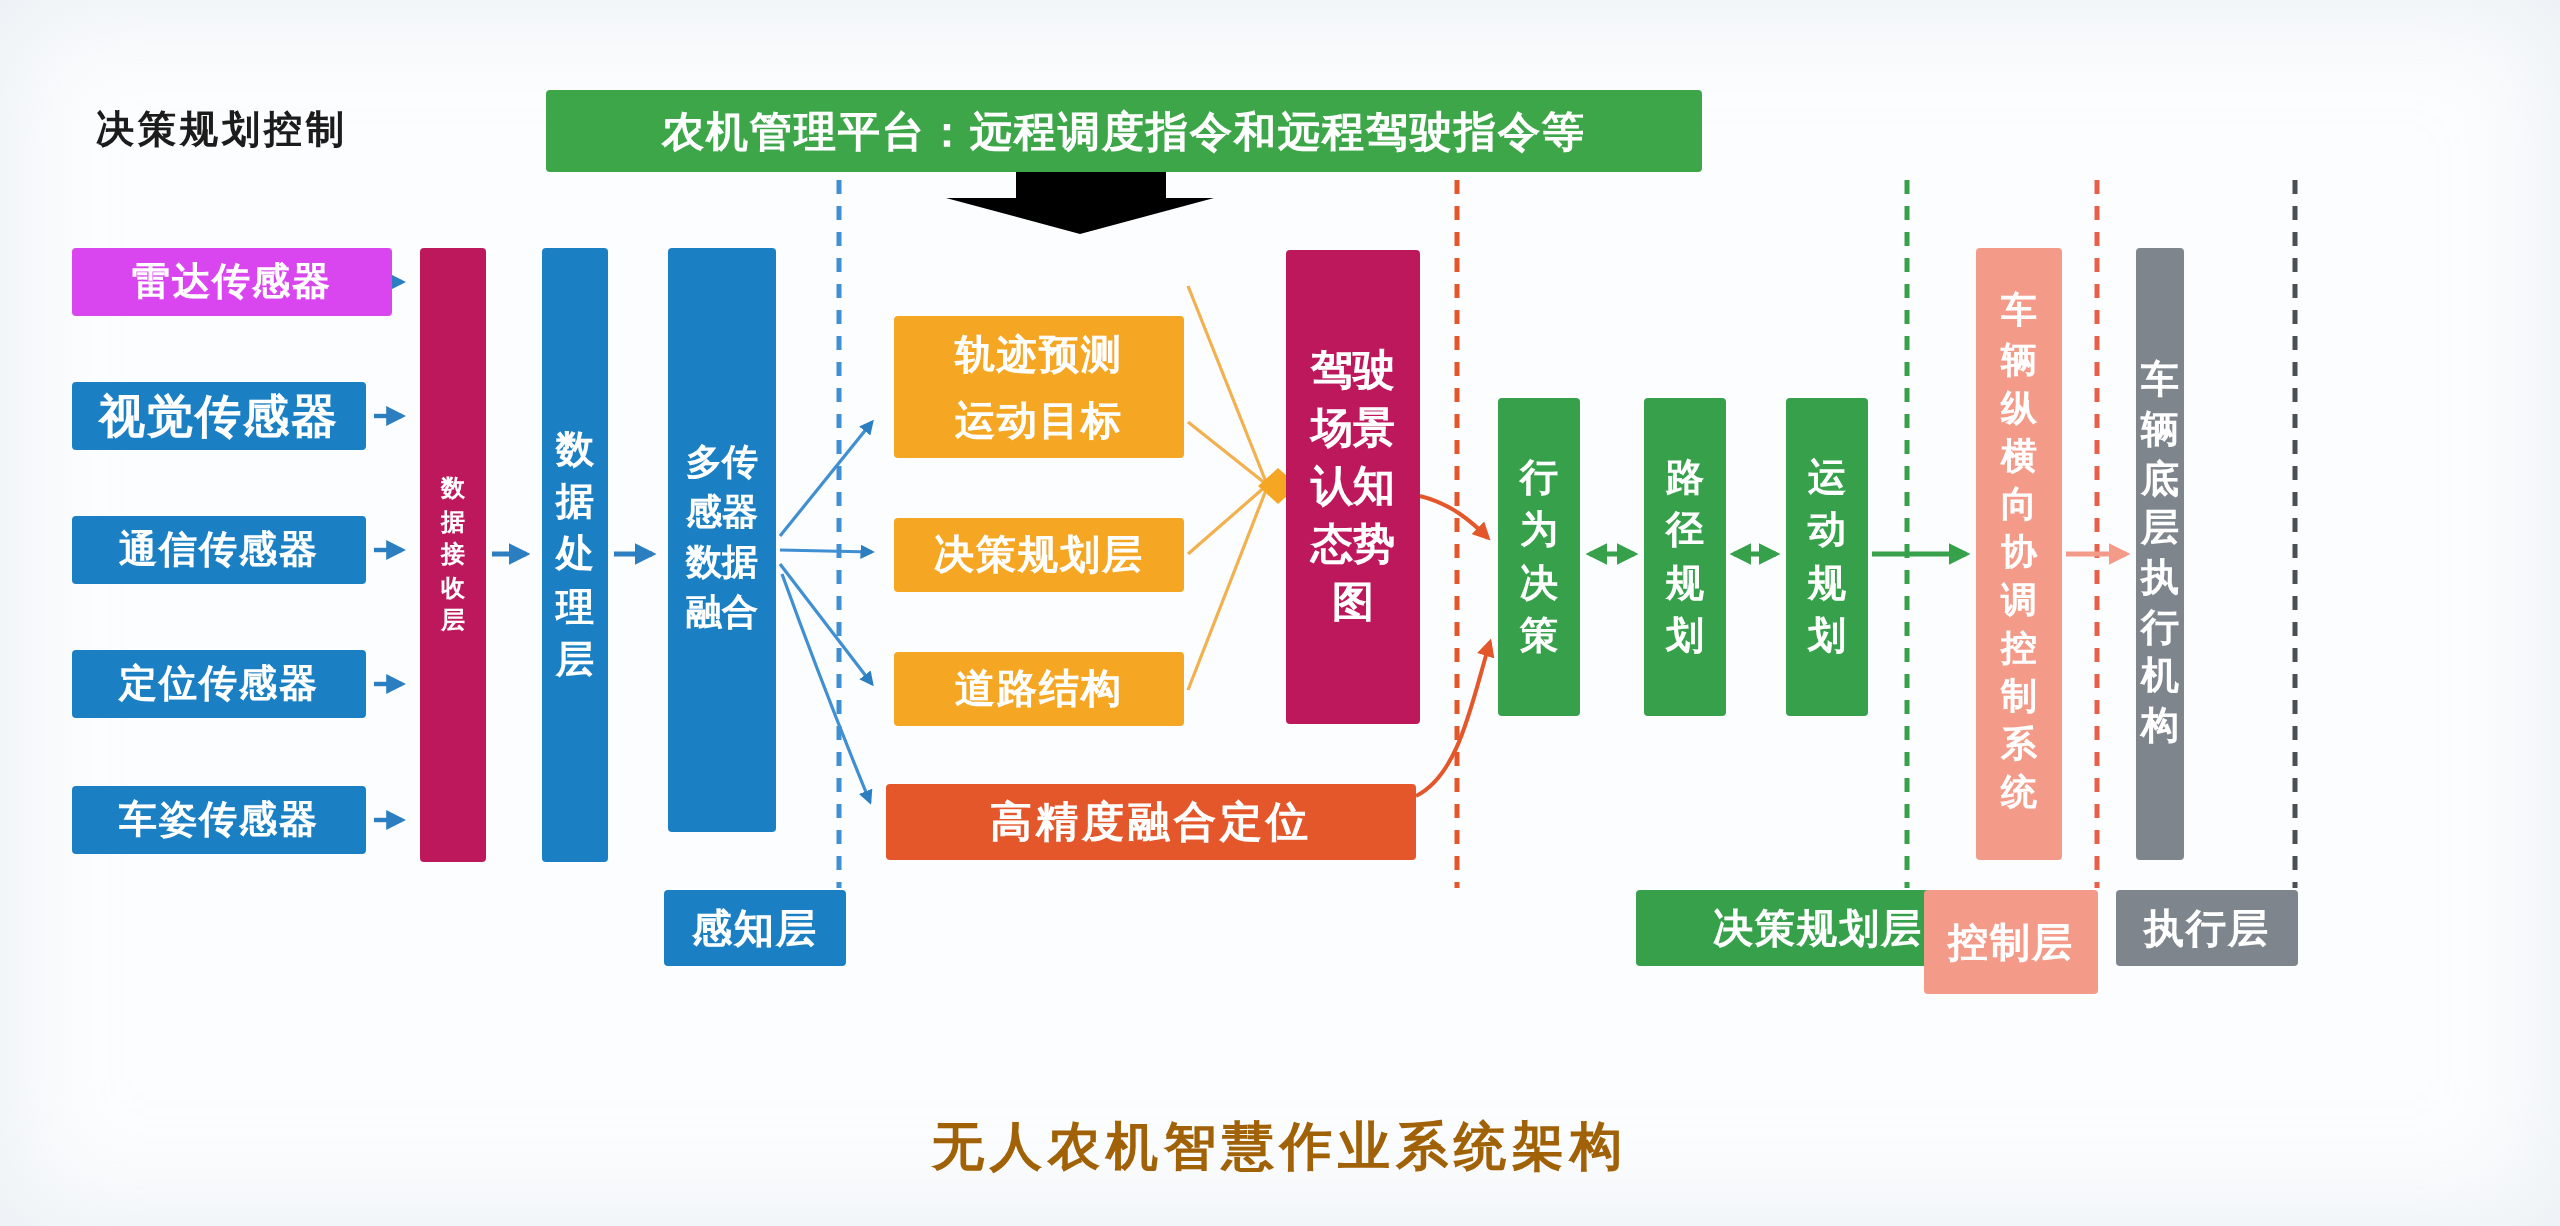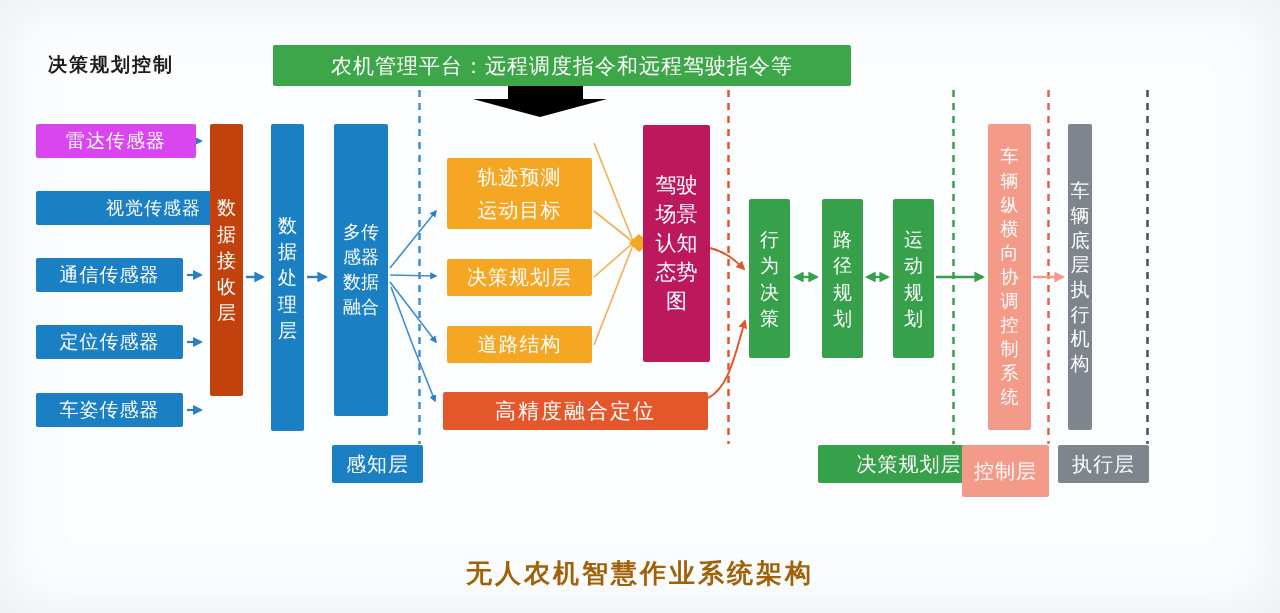--- a/index.html
+++ b/index.html
@@ -4,21 +4,21 @@
 <style>
   html,body{margin:0;padding:0;background:#eef1f4;}
   #stage{
     position:relative;width:1280px;height:613px;overflow:hidden;
     background:#fcfdfe;
     box-shadow:inset 0 0 60px rgba(190,205,218,.30);
     font-family:"DejaVu Sans",sans-serif;
   }
   .node{
     position:absolute;display:flex;align-items:center;justify-content:center;
-    color:#fff;font-weight:normal;border-radius:2px;text-align:center;
+    color:#fff;font-weight:bold;border-radius:2px;text-align:center;
   }
   .hlabel{white-space:nowrap;letter-spacing:1px;}
   .vcol{word-break:break-all;line-height:1.38;text-align:center;margin:auto;}
   .heading{
     position:absolute;left:48px;top:52px;font-size:19px;font-weight:bold;
     color:#1c1c1c;letter-spacing:2px;
   }
   .banner{font-size:21px;letter-spacing:1.5px;}
   .footer-title{
     position:absolute;left:0;top:556px;width:100%;text-align:center;
@@ -110,26 +110,26 @@
     </g>
   </svg>
 
   <div class="heading">决策规划控制</div>
 
   <div class="node banner" style="left: 273px; top: 45px; width: 578px; height: 41px; background-color: rgb(60, 166, 72);">
     <span class="hlabel">农机管理平台：远程调度指令和远程驾驶指令等</span>
   </div>
 
   <div class="node hlabel" style="left: 36px; top: 124px; width: 160px; height: 34px; font-size: 19px; background-color: #d946ef;">雷达传感器</div>
-  <div class="node hlabel" style="left: 36px; top: 191px; width: 147px; height: 34px; font-size: 18px; background-color: rgb(26, 127, 195); padding-left: 44px;">视觉传感器</div>
+  <div class="node hlabel" style="left: 36px; top: 191px; width: 147px; height: 34px; font-size: 23px; background-color: rgb(26, 127, 195);">视觉传感器</div>
   <div class="node hlabel" style="left: 36px; top: 258px; width: 147px; height: 34px; font-size: 19px; background-color: rgb(26, 127, 195);">通信传感器</div>
   <div class="node hlabel" style="left: 36px; top: 325px; width: 147px; height: 34px; font-size: 19px; background-color: rgb(26, 127, 195);">定位传感器</div>
   <div class="node hlabel" style="left: 36px; top: 393px; width: 147px; height: 34px; font-size: 19px; background-color: rgb(26, 127, 195);">车姿传感器</div>
 
-  <div class="node" style="left: 210px; top: 124px; width: 33px; height: 272px; font-size: 19px; background-color: #c2410c;">
+  <div class="node" style="left: 210px; top: 124px; width: 33px; height: 307px; font-size: 12px; background-color: #be185d;">
     <span class="vcol" style="width:20px">数据接收层</span>
   </div>
   <div class="node" style="left: 271px; top: 124px; width: 33px; height: 307px; font-size: 19px; background-color: rgb(26, 127, 195);">
     <span class="vcol" style="width:20px">数据处理层</span>
   </div>
   <div class="node" style="left: 334px; top: 124px; width: 54px; height: 292px; font-size: 18px; background-color: rgb(26, 127, 195);">
     <span class="vcol" style="width:38px">多传感器数据融合</span>
   </div>
 
   <div class="node hlabel" style="left: 447px; top: 123px; width: 145px; height: 39px; font-size: 20px; background-color: rgb(245, 166, 35); margin-top: 35px;">轨迹预测</div>

